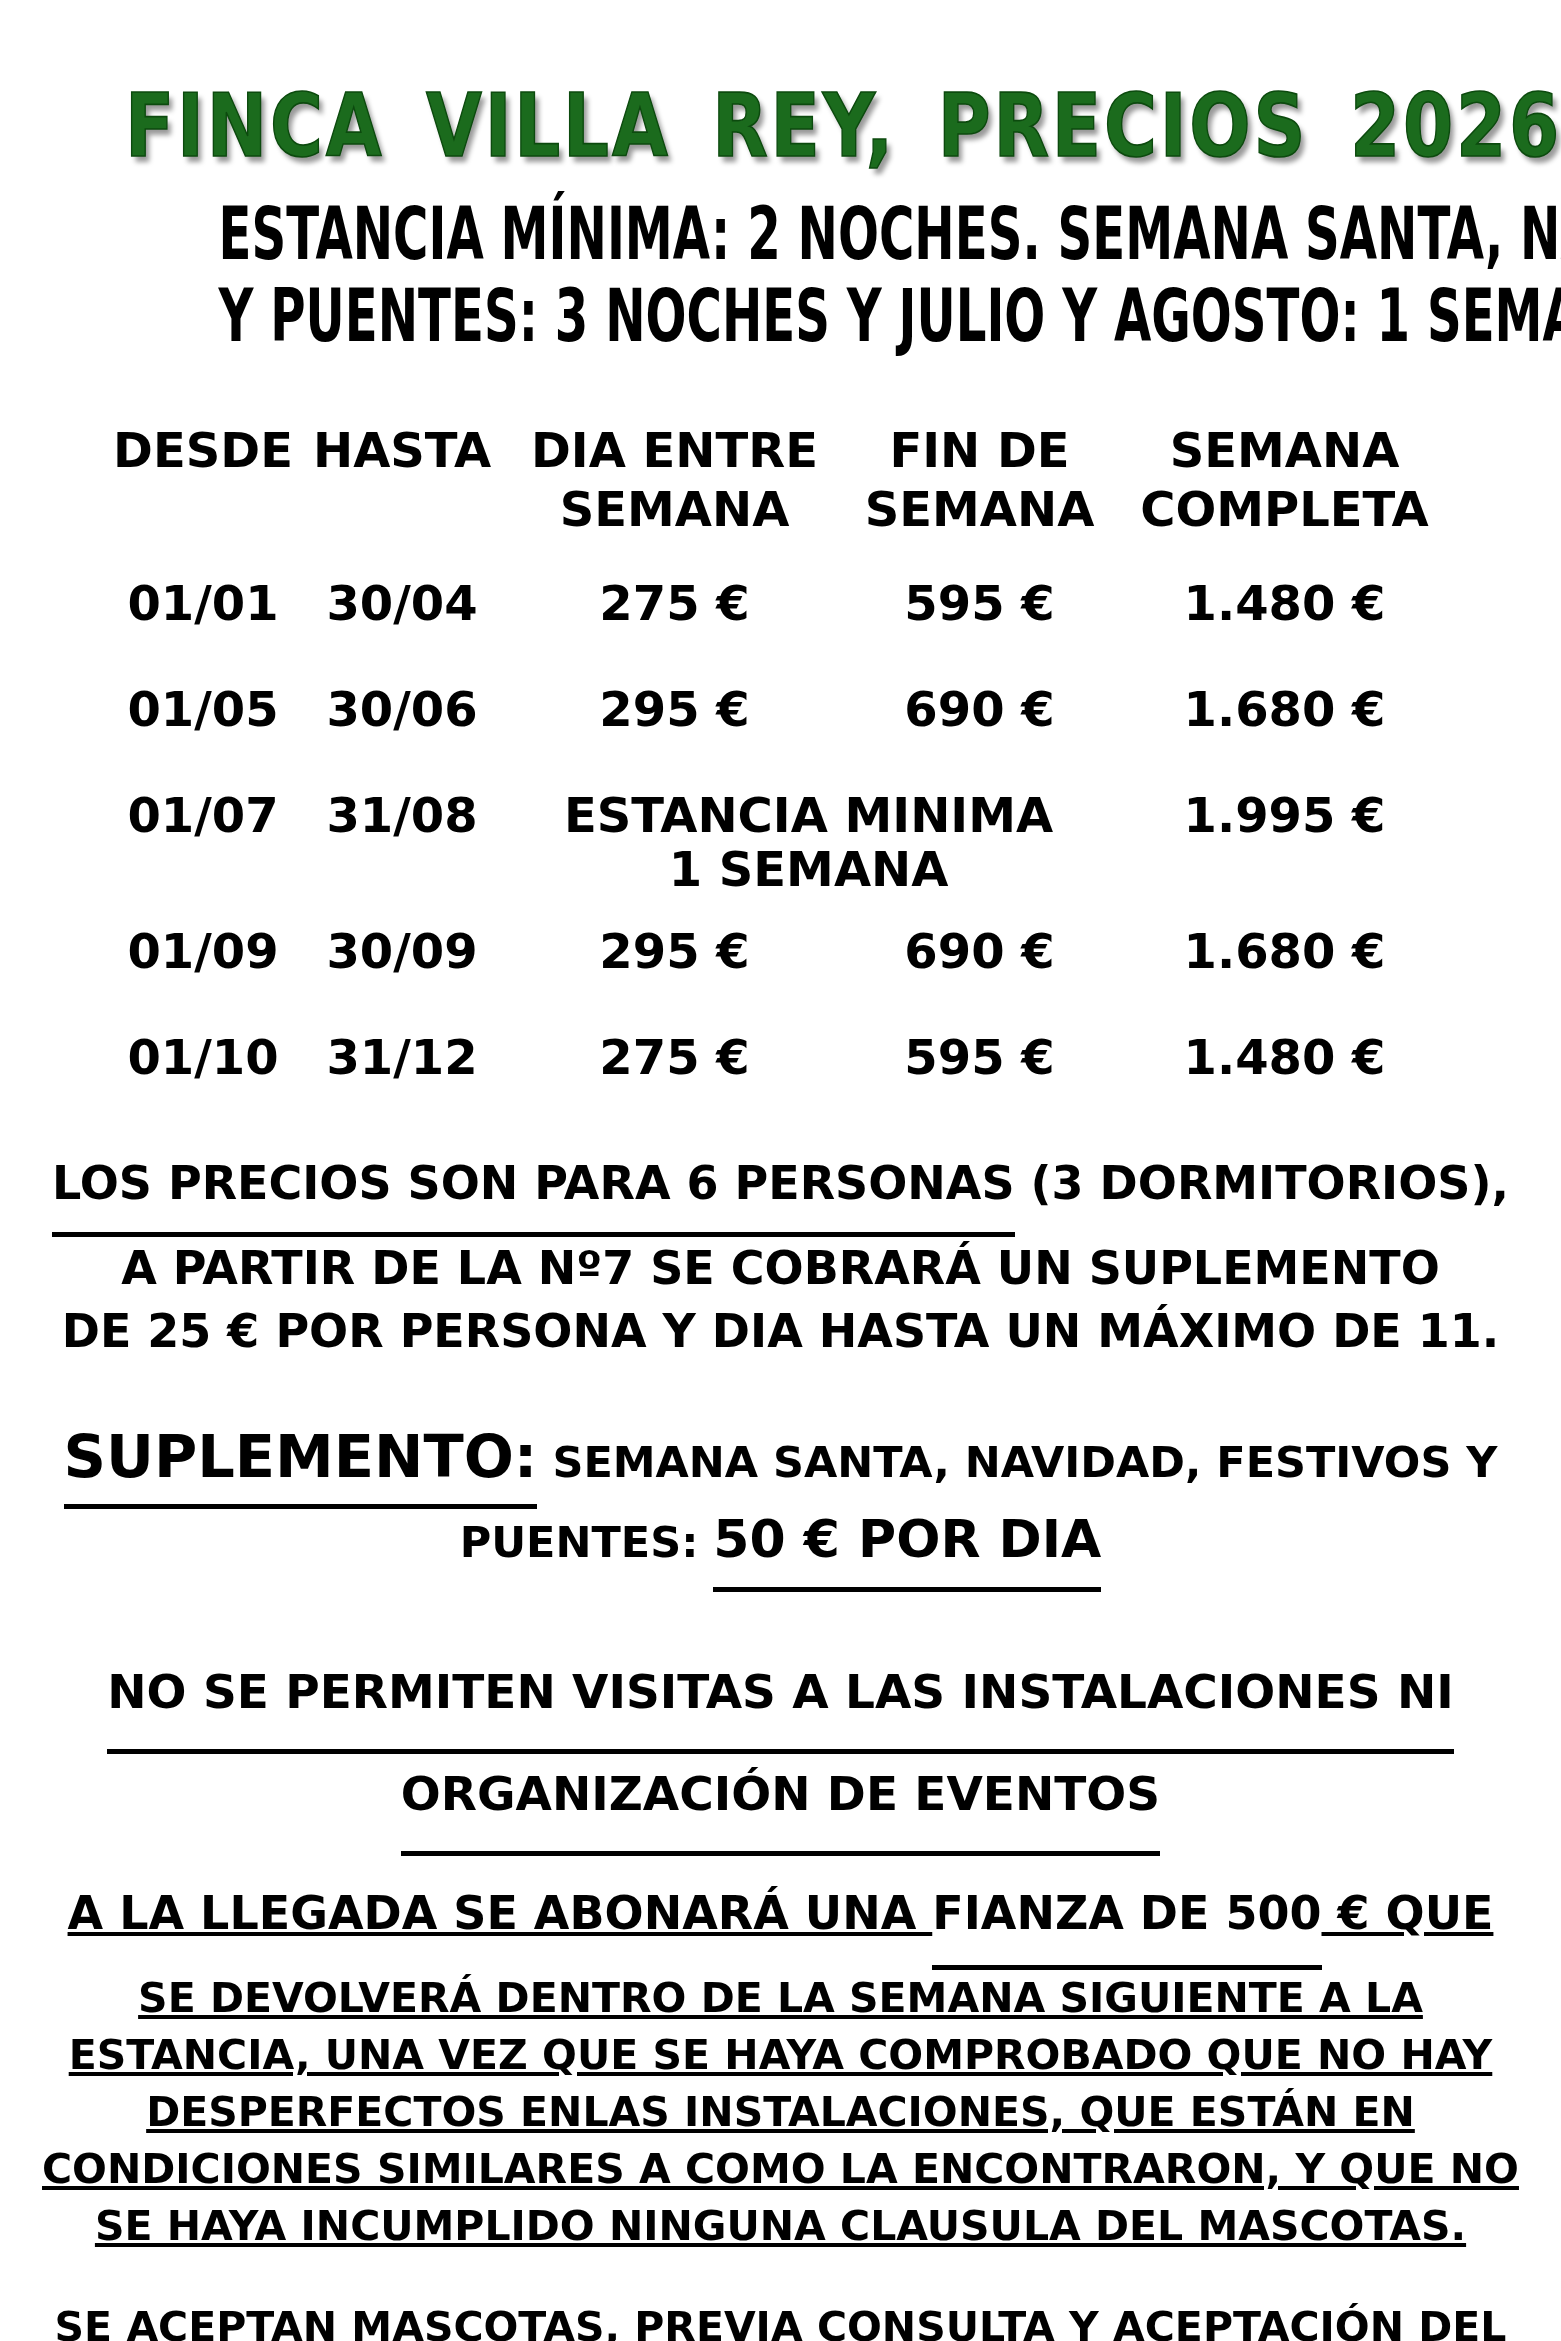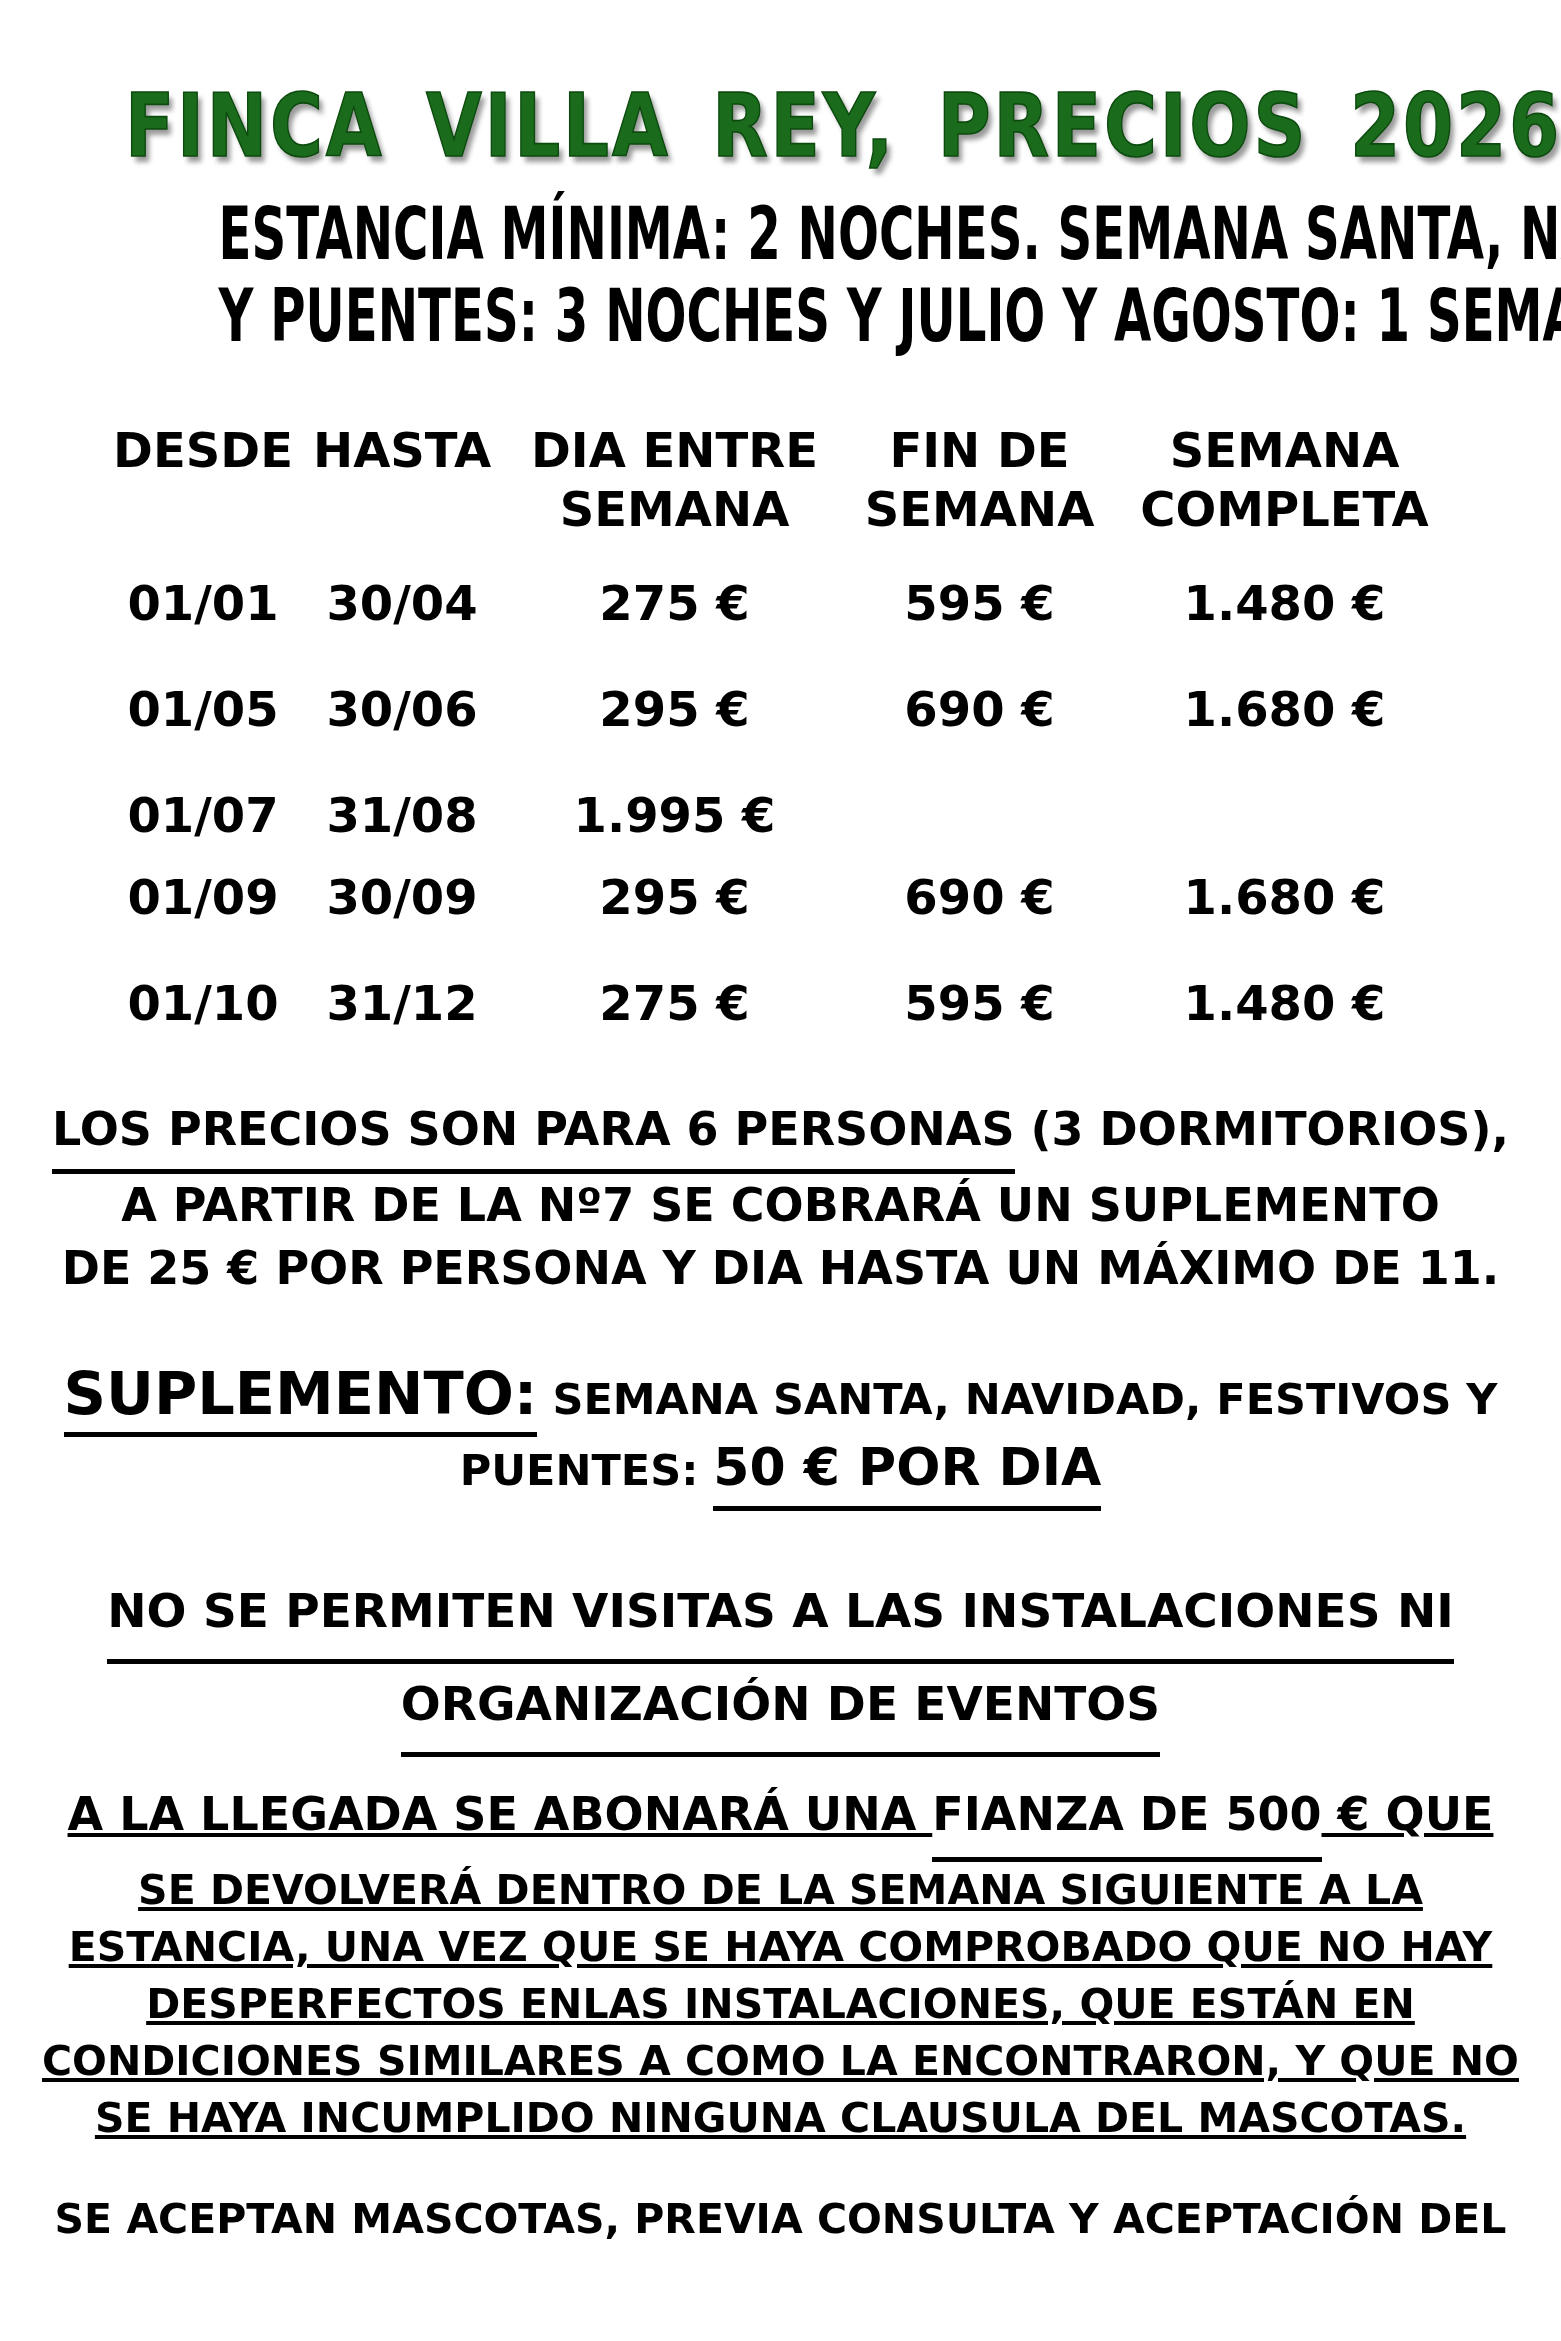--- a/index.html
+++ b/index.html
@@ -72,21 +72,21 @@
     grid-column: 3 / 5;
     text-align: center;
   }
 
   
   .p { text-align: center; }
   .pline { white-space: nowrap; }
   .ul {
     display: inline-block;
     border-bottom: 5.7px solid #000;
-    padding-bottom: 8px;
+    padding-bottom: 17px;
   }
 
   .p-prices { margin-top: 68px; font-size: 46px; }
   .p-prices .pline { line-height: 63px; }
 
   .p-supplement { margin-top: 63px; font-size: 43px; }
   .p-supplement .pline { line-height: 61px; }
   .sup-label { font-size: 59px; }
   .sup-big { font-size: 52px; }
 
@@ -149,20 +149,24 @@
       <div class="cell">01/05</div>
       <div class="cell">30/06</div>
       <div class="cell">295 €</div>
       <div class="cell">690 €</div>
       <div class="cell">1.680 €</div>
     </div>
 
     <div class="trow special">
       <div class="cell">01/07</div>
       <div class="cell">31/08</div>
+      <div class="note-span">
+        <div>ESTANCIA MINIMA</div>
+        <div>1 SEMANA</div>
+      </div>
       <div class="cell">1.995 €</div>
     </div>
 
     <div class="trow">
       <div class="cell">01/09</div>
       <div class="cell">30/09</div>
       <div class="cell">295 €</div>
       <div class="cell">690 €</div>
       <div class="cell">1.680 €</div>
     </div>

